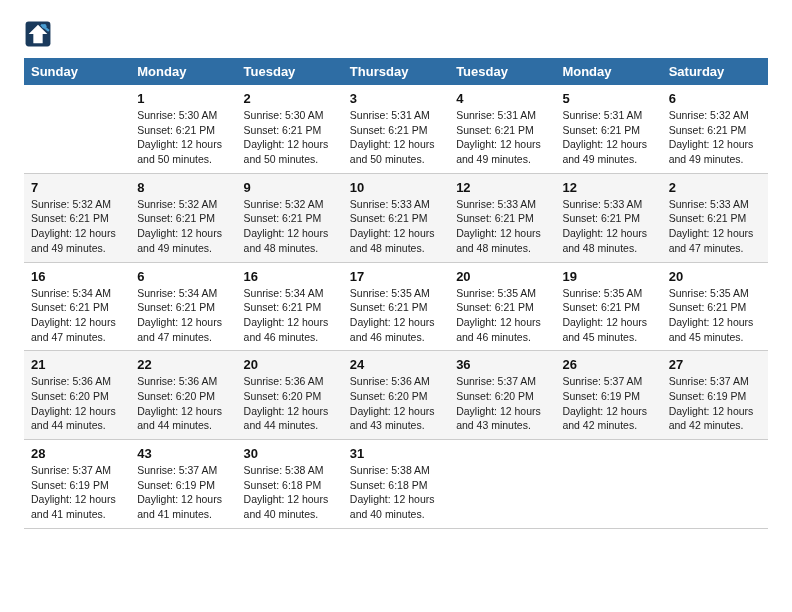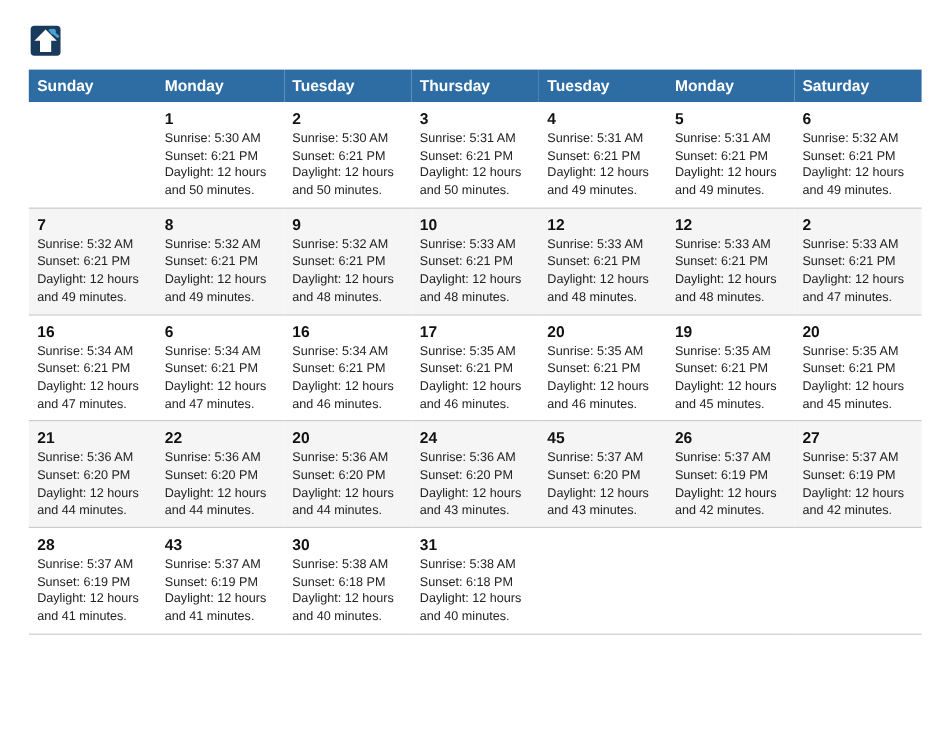--- a/index.html
+++ b/index.html
@@ -220,21 +220,21 @@
         </td>
         <td>
           <div class="day-num">20</div>
           <div class="day-info"><span>Sunrise: 5:36 AM</span><br><span>Sunset: 6:20 PM</span><br><span>Daylight: 12 hours</span><br><span>and 44 minutes.</span></div>
         </td>
         <td>
           <div class="day-num">24</div>
           <div class="day-info"><span>Sunrise: 5:36 AM</span><br><span>Sunset: 6:20 PM</span><br><span>Daylight: 12 hours</span><br><span>and 43 minutes.</span></div>
         </td>
         <td>
-          <div class="day-num">45</div>
+          <div class="day-num">36</div>
           <div class="day-info"><span>Sunrise: 5:37 AM</span><br><span>Sunset: 6:20 PM</span><br><span>Daylight: 12 hours</span><br><span>and 43 minutes.</span></div>
         </td>
         <td>
           <div class="day-num">26</div>
           <div class="day-info"><span>Sunrise: 5:37 AM</span><br><span>Sunset: 6:19 PM</span><br><span>Daylight: 12 hours</span><br><span>and 42 minutes.</span></div>
         </td>
         <td>
           <div class="day-num">27</div>
           <div class="day-info"><span>Sunrise: 5:37 AM</span><br><span>Sunset: 6:19 PM</span><br><span>Daylight: 12 hours</span><br><span>and 42 minutes.</span></div>
         </td>

